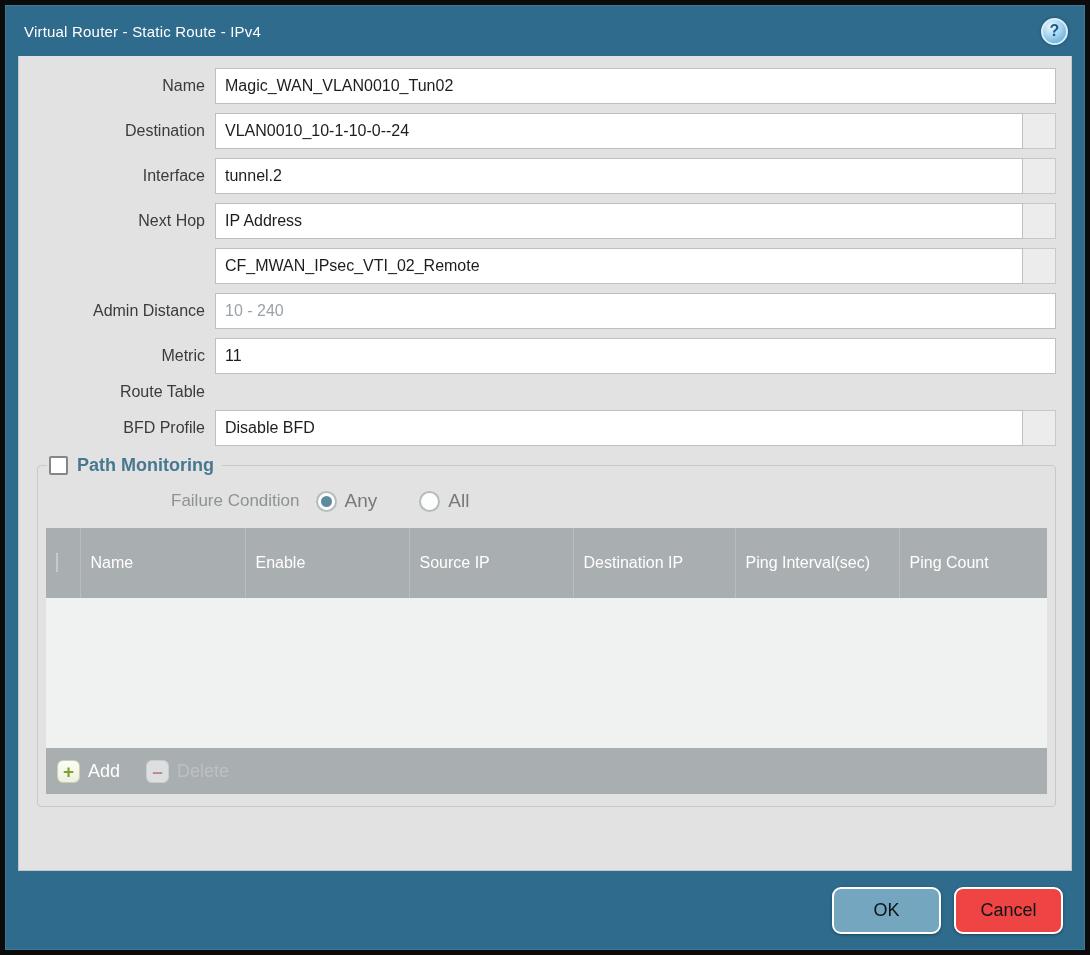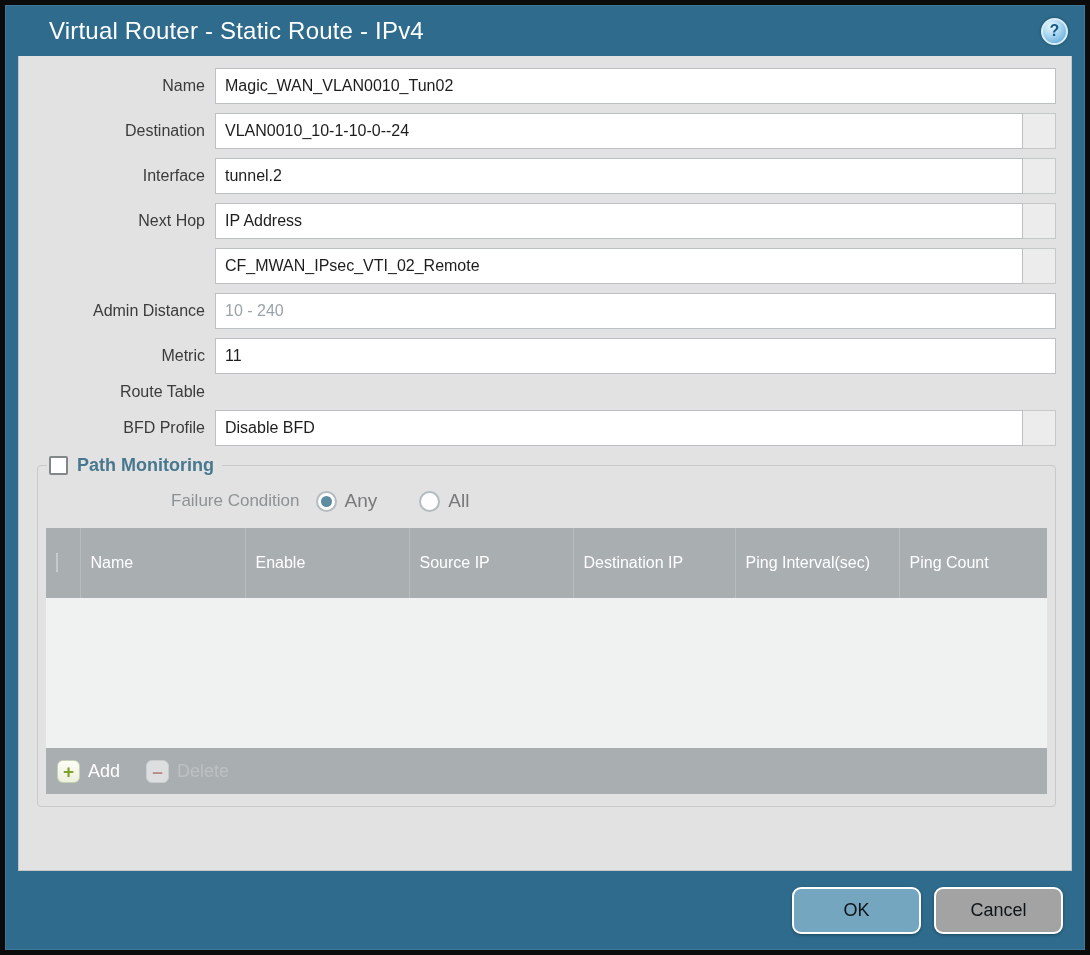--- a/index.html
+++ b/index.html
@@ -24,23 +24,22 @@
   .titlebar {
     height: 50px;
     display: flex;
     align-items: center;
     justify-content: space-between;
     padding: 0 16px 0 18px;
     flex: 0 0 auto;
   }
   .titlebar .title {
     color: #ffffff;
-    font-size: 24px;
+    font-size: 15px;
     letter-spacing: 0.2px;
-    margin-left: 25px;
   }
   .help-icon {
     width: 27px; height: 27px;
     border-radius: 50%;
     background: radial-gradient(circle at 35% 28%, #eaf7ff 0%, #aed8f2 40%, #4f9fd3 100%);
     border: 2px solid #d9edf9;
     color: #155a86;
     font-weight: bold;
     font-size: 16px;
     display: flex; align-items: center; justify-content: center;
@@ -242,31 +241,31 @@
   
   .footer {
     flex: 0 0 78px;
     display: flex;
     align-items: center;
     justify-content: flex-end;
     gap: 13px;
     padding-right: 21px;
   }
   .btn {
-    width: 129px; height: 47px;
+    width: 109px; height: 47px;
     border-radius: 9px;
     border: 2px solid #ffffff;
     font-family: "Liberation Sans", sans-serif;
     font-size: 18px;
     color: #101418;
     cursor: pointer;
     box-shadow: 0 1px 3px rgba(0,0,0,0.35);
   }
   .btn-ok { background: #74a6bf; }
-  .btn-cancel { background: #a3a3a3; }
+  .btn-cancel { background: #ef4444; }
 </style>
 </head>
 <body>
 
 <div class="screen">
   <div class="dialog">
 
     <div class="titlebar">
       <span class="title">Virtual Router - Static Route - IPv4</span>
       <span class="help-icon">?</span>

